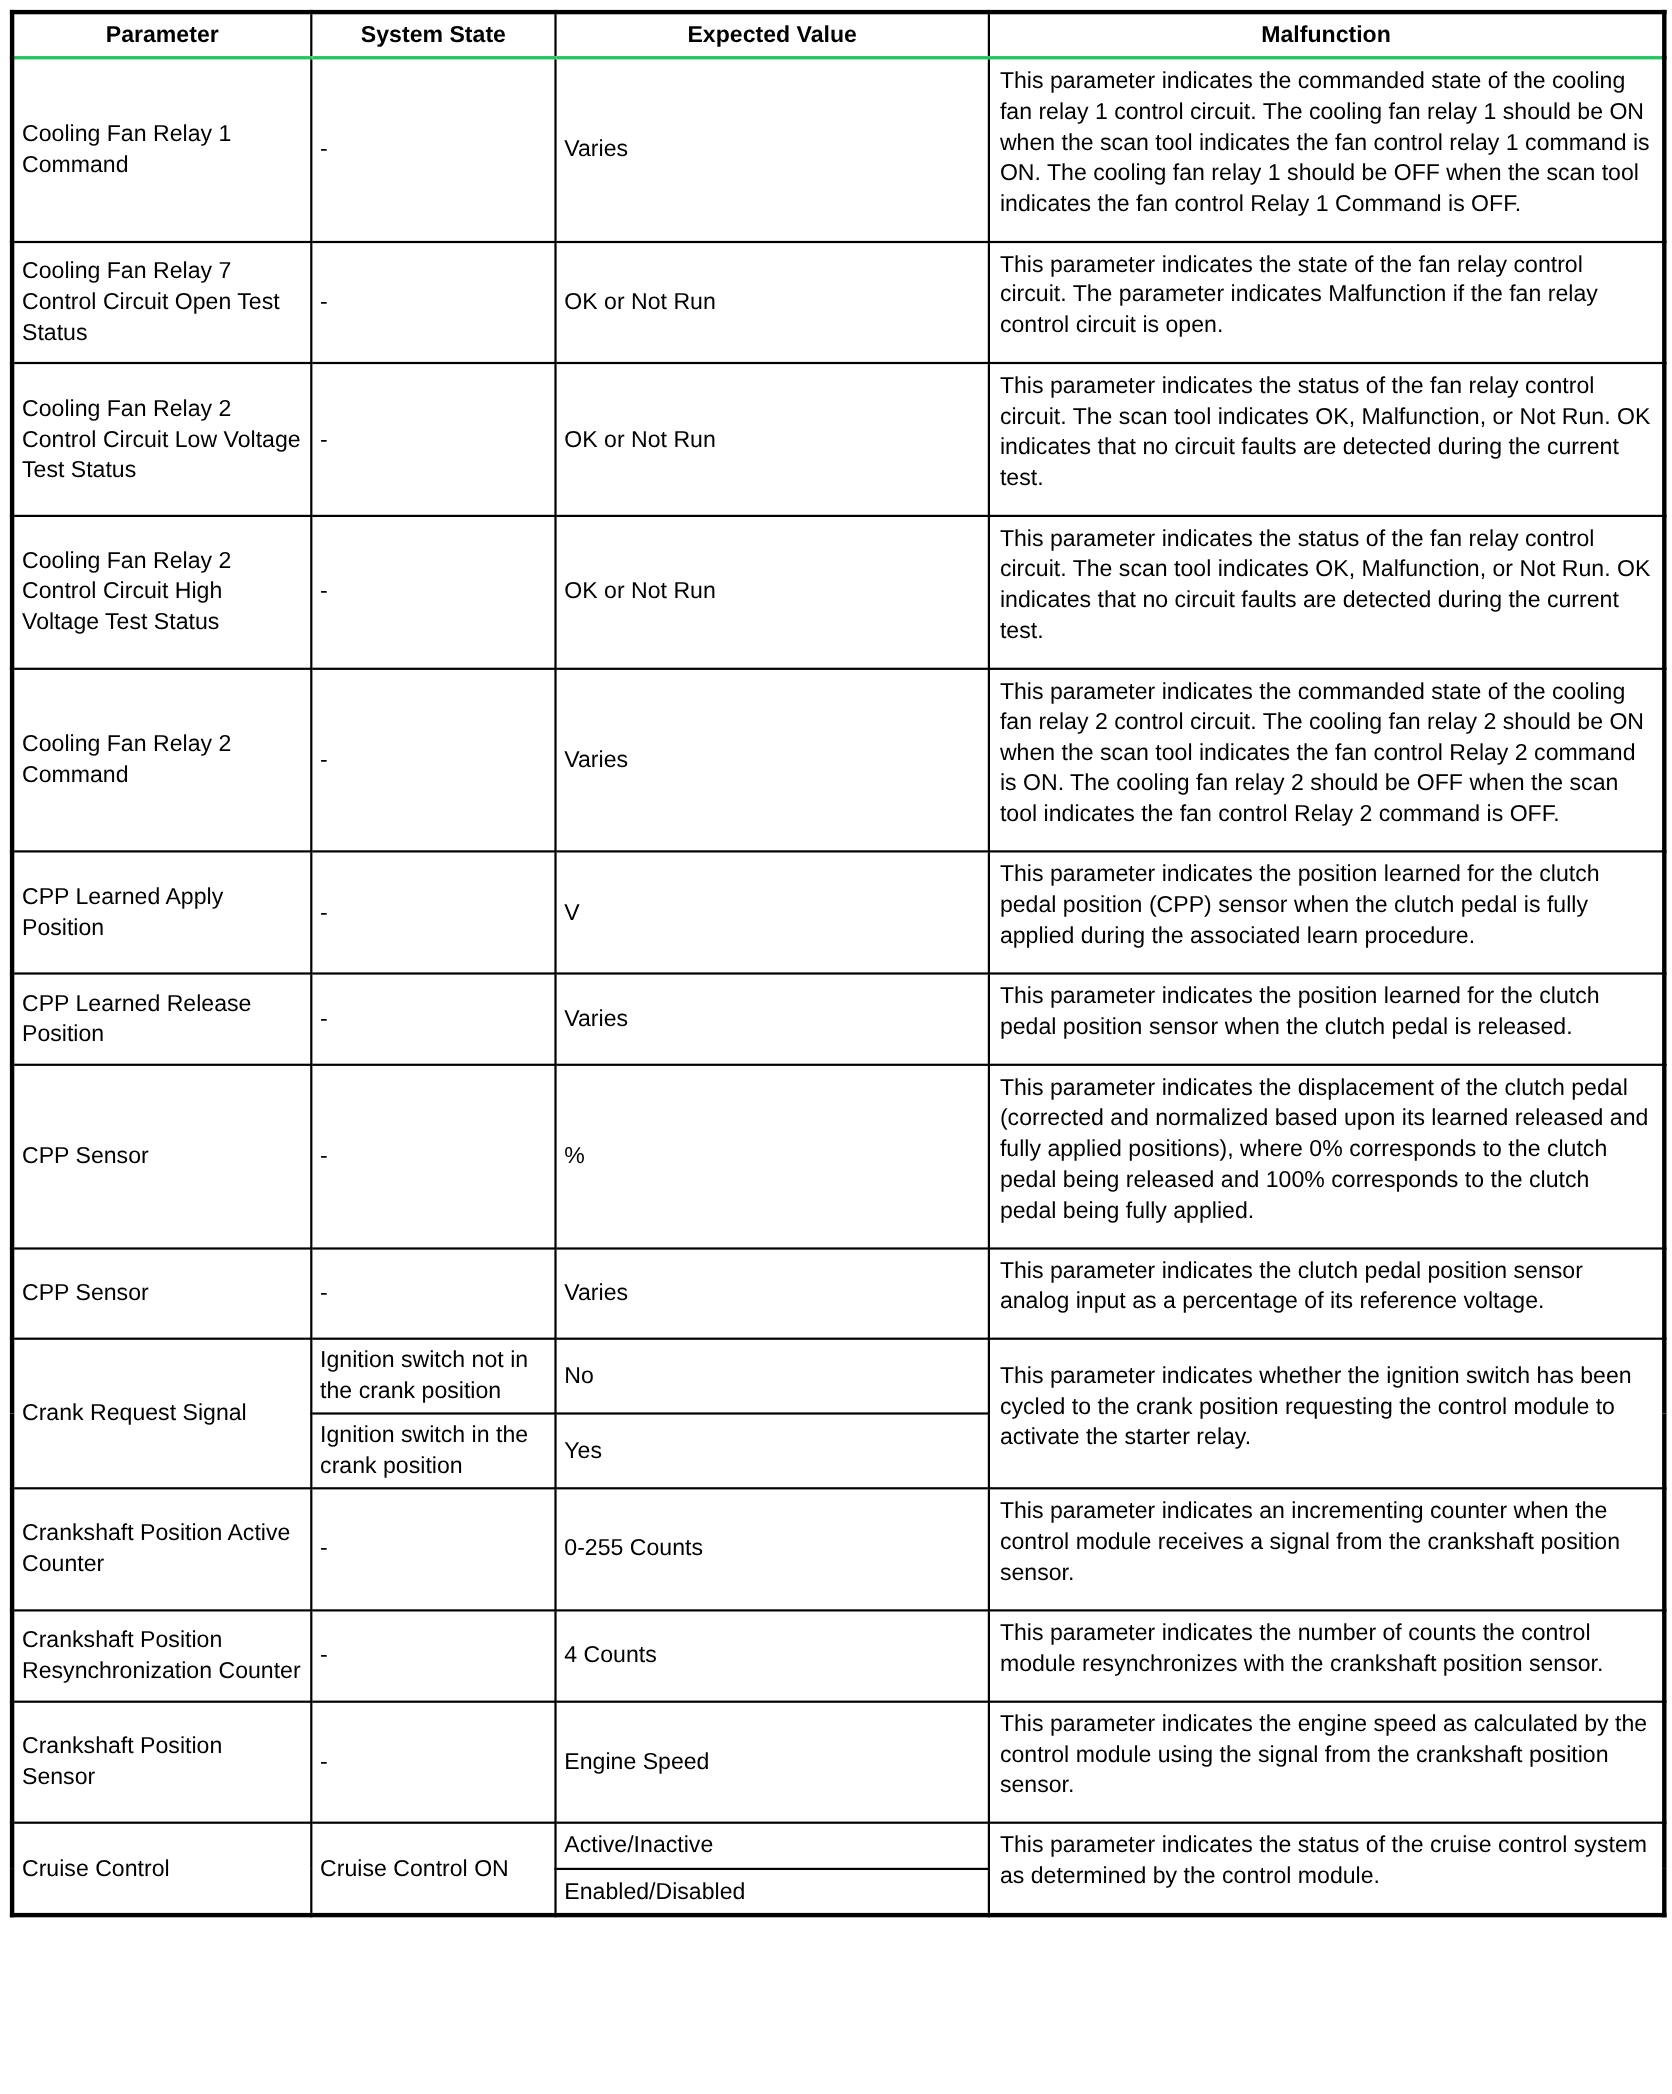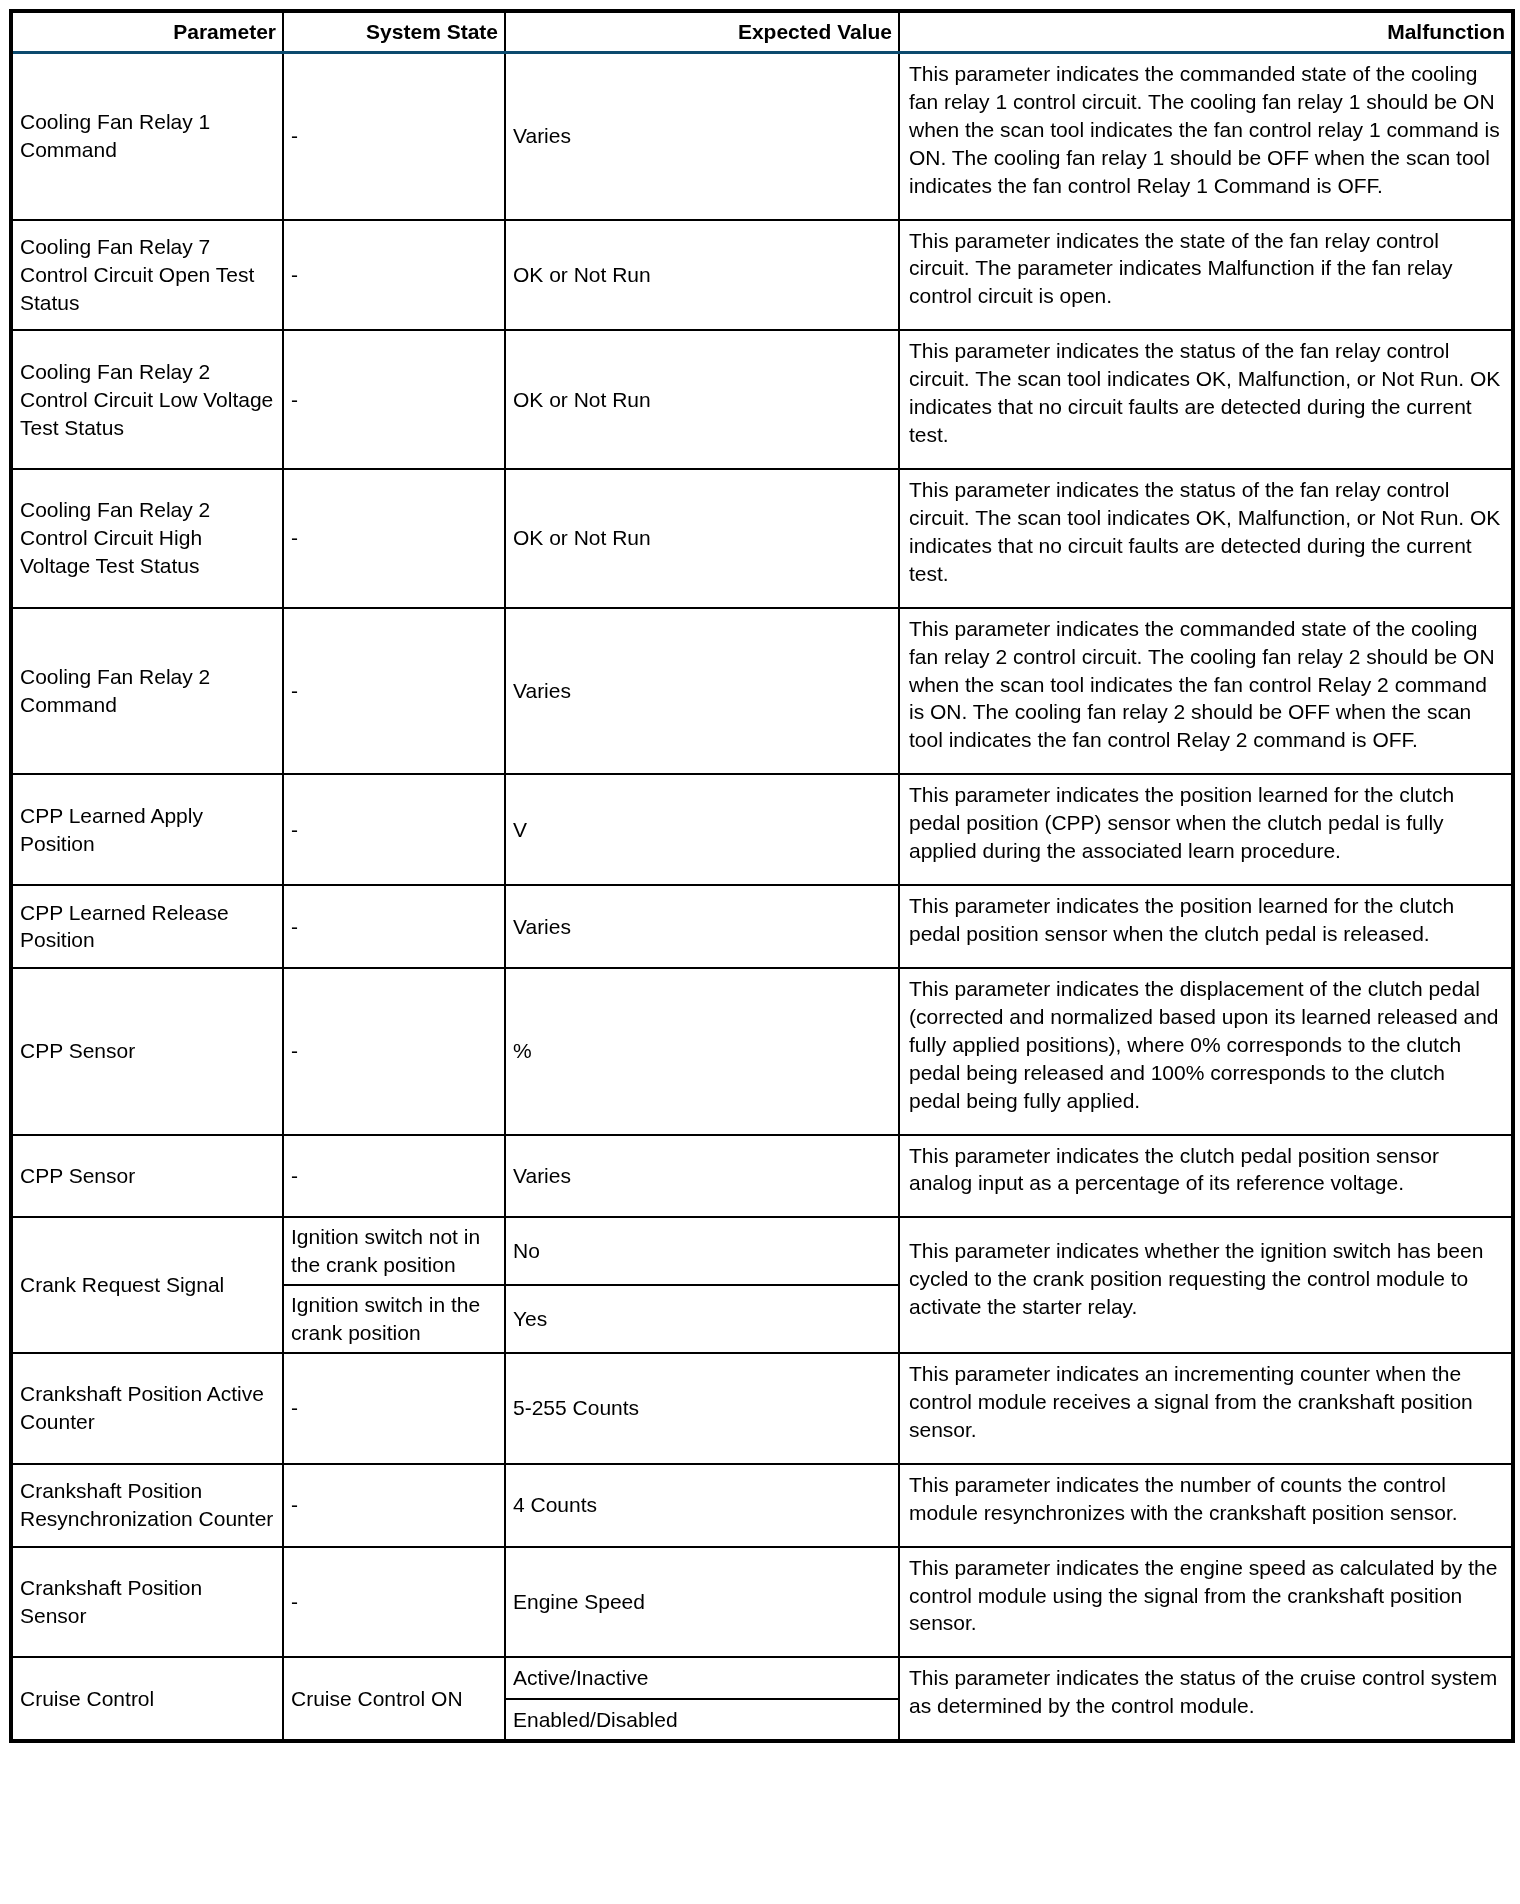--- a/index.html
+++ b/index.html
@@ -25,23 +25,23 @@
   th, td {
     border: 2px solid #000000;
     font-size: 21px;
     line-height: 1.33;
     vertical-align: middle;
     padding: 4px 8px 4px 7px;
     word-wrap: break-word;
   }
   thead th {
     font-weight: bold;
-    text-align: right;
+    text-align: center;
     padding: 5px 6px;
-    border-bottom: 3px solid #0c4a6e;
+    border-bottom: 3px solid #22c55e;
   }
   td.desc {
     padding: 6px 10px 19px 9px;
   }
   td.param, td.state, td.expected {
     padding-top: 5px;
     padding-bottom: 5px;
   }
 </style>
 </head>
@@ -124,21 +124,21 @@
         <td class="expected">No</td>
         <td class="desc" rowspan="2">This parameter indicates whether the ignition switch has been cycled to the crank position requesting the control module to activate the starter relay.</td>
       </tr>
       <tr>
         <td class="state">Ignition switch in the crank position</td>
         <td class="expected">Yes</td>
       </tr>
       <tr>
         <td class="param">Crankshaft Position Active Counter</td>
         <td class="state">-</td>
-        <td class="expected">5-255 Counts</td>
+        <td class="expected">0-255 Counts</td>
         <td class="desc">This parameter indicates an incrementing counter when the control module receives a signal from the crankshaft position sensor.</td>
       </tr>
       <tr>
         <td class="param">Crankshaft Position Resynchronization Counter</td>
         <td class="state">-</td>
         <td class="expected">4 Counts</td>
         <td class="desc">This parameter indicates the number of counts the control module resynchronizes with the crankshaft position sensor.</td>
       </tr>
       <tr>
         <td class="param">Crankshaft Position Sensor</td>

